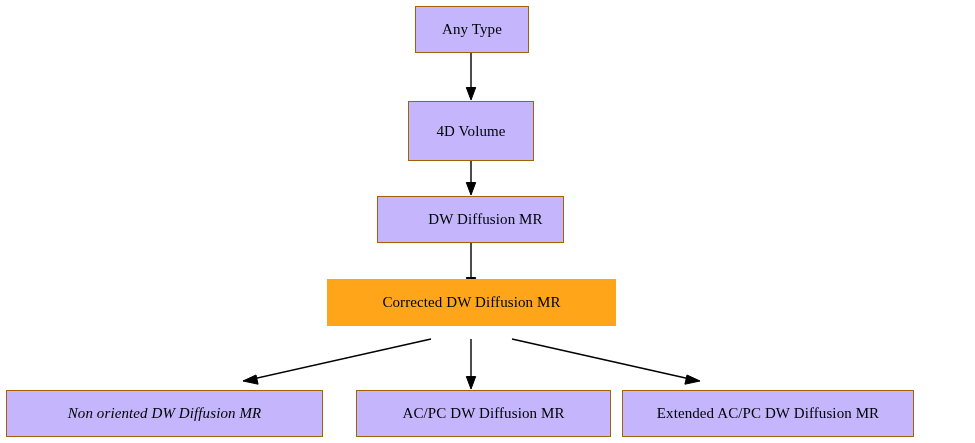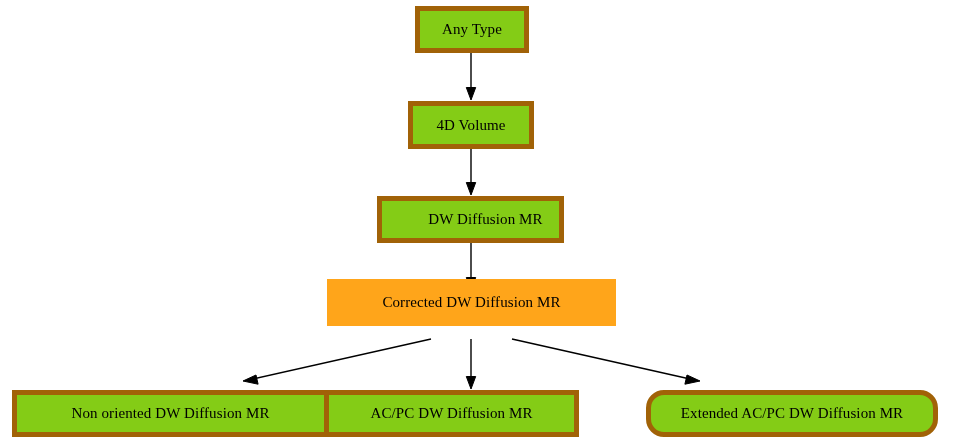--- a/index.html
+++ b/index.html
@@ -27,22 +27,22 @@
     width: 975px;
     height: 443px;
     pointer-events: none;
   }
   .node {
     position: absolute;
     box-sizing: border-box;
     display: flex;
     align-items: center;
     justify-content: center;
-    background: #84cc16;
-    border: 5px solid #a16207;
+    background: #c4b5fd;
+    border: 1px solid #a16207;
     color: #000000;
     font-family: "Liberation Serif", "DejaVu Serif", serif;
     font-size: 15px;
     line-height: 1;
     letter-spacing: 0.1px;
     white-space: nowrap;
   }
   .node.highlight {
     background: #ffa51a;
     border: 1px solid #ffa51a;
@@ -88,37 +88,37 @@
       <line x1="512" y1="339" x2="690" y2="379" stroke="#000000" stroke-width="1.4"></line>
       <polygon points="700,381 684.9,384.2 687.0,375.0" fill="#000000" stroke="#000000" stroke-width="1"></polygon>
     </g>
 
   </svg>
 
   <div class="node" style="left:415px; top:6px; width:114px; height:47px;">
     <span class="node-label">Any Type</span>
   </div>
 
-  <div class="node" style="left:408px; top:101px; width:126px; height:48px;">
+  <div class="node" style="left:408px; top:101px; width:126px; height:60px;">
     <span class="node-label">4D Volume</span>
   </div>
 
   <div class="node" style="left:377px; top:196px; width:187px; height:47px;padding-left:30px;">
     <span class="node-label">DW Diffusion MR</span>
   </div>
 
   <div class="node highlight" style="left:327px; top:279px; width:289px; height:47px;">
     <span class="node-label">Corrected DW Diffusion MR</span>
   </div>
 
-  <div class="node" style="left:12px; top:390px; width:317px; height:47px;">
+  <div class="node" style="left:6px; top:390px; width:317px; height:47px;font-style:italic;">
     <span class="node-label">Non oriented DW Diffusion MR</span>
   </div>
 
-  <div class="node" style="left:324px; top:390px; width:255px; height:47px;">
+  <div class="node" style="left:356px; top:390px; width:255px; height:47px;">
     <span class="node-label">AC/PC DW Diffusion MR</span>
   </div>
 
-  <div class="node" style="left:646px; top:390px; width:292px; height:47px;border-radius:18px;">
+  <div class="node" style="left:622px; top:390px; width:292px; height:47px;">
     <span class="node-label">Extended AC/PC DW Diffusion MR</span>
   </div>
 
 </div>
 
 </body></html>

